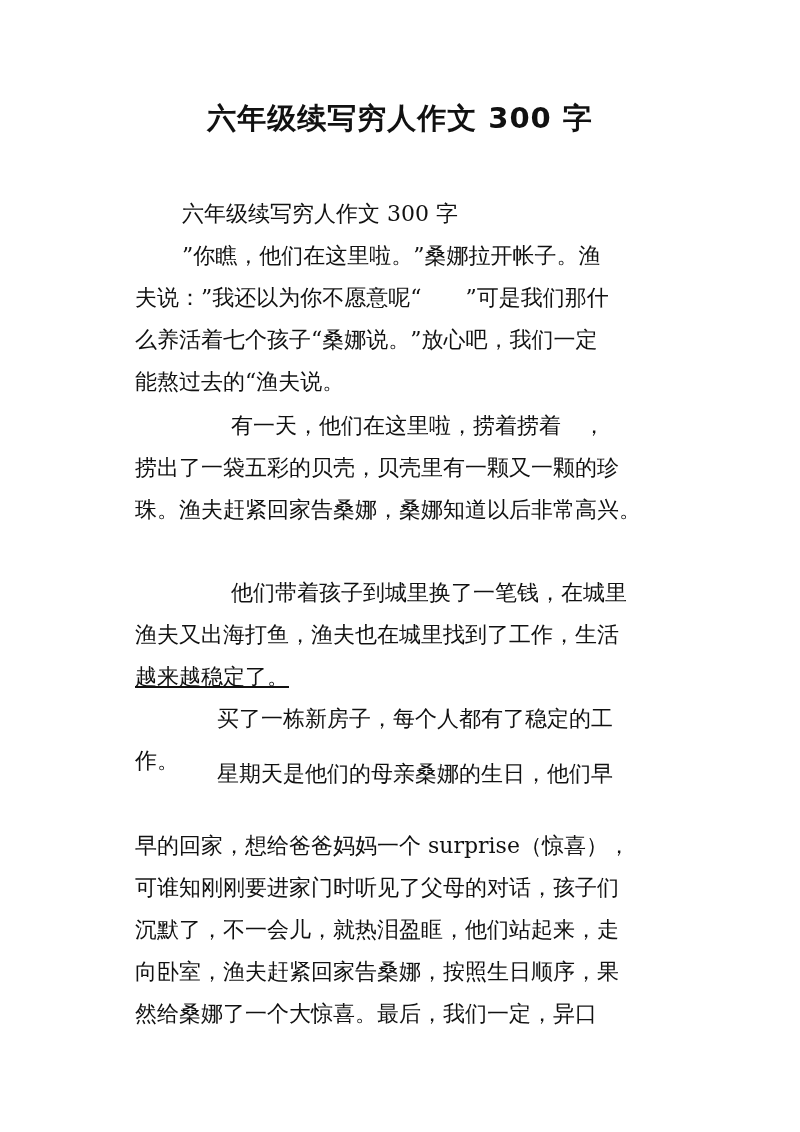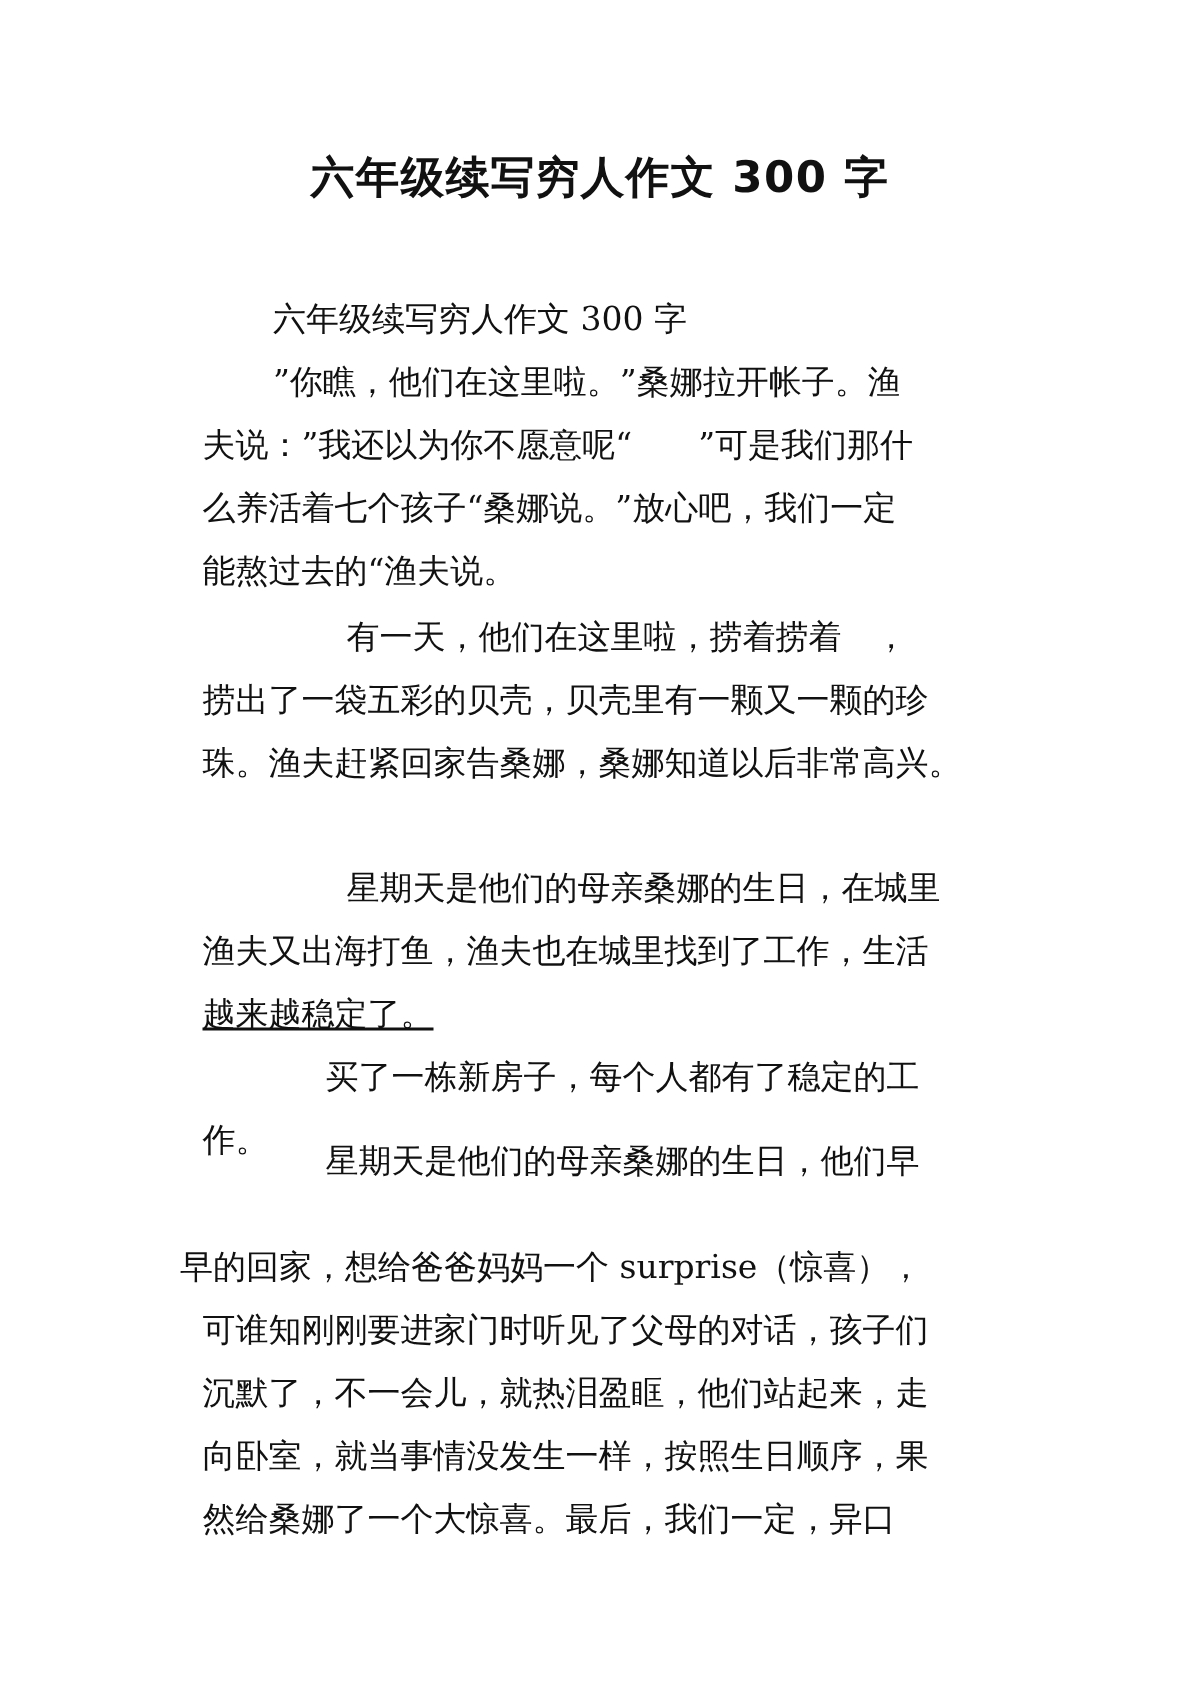--- a/index.html
+++ b/index.html
@@ -43,24 +43,24 @@
   <div class="title">六年级续写穷人作文 300 字</div>
 
   <div class="line" style="top: 199px; left: 182px;">六年级续写穷人作文 300 字</div>
   <div class="line" style="top: 241px; left: 182px;">”你瞧，他们在这里啦。”桑娜拉开帐子。渔</div>
   <div class="line" style="top: 283px; left: 135px;">夫说：”我还以为你不愿意呢“　　”可是我们那什</div>
   <div class="line" style="top: 325px; left: 135px;">么养活着七个孩子“桑娜说。”放心吧，我们一定</div>
   <div class="line" style="top: 367px; left: 135px;">能熬过去的“渔夫说。</div>
   <div class="line" style="top: 411px; left: 231px;">有一天，他们在这里啦，捞着捞着　，</div>
   <div class="line" style="top: 453px; left: 135px;">捞出了一袋五彩的贝壳，贝壳里有一颗又一颗的珍</div>
   <div class="line" style="top: 495px; left: 135px;">珠。渔夫赶紧回家告桑娜，桑娜知道以后非常高兴。</div>
-  <div class="line" style="top: 578px; left: 231px;">星期天是他们的母亲桑娜的生日，在城里</div>
+  <div class="line" style="top: 578px; left: 231px;">他们带着孩子到城里换了一笔钱，在城里</div>
   <div class="line" style="top: 620px; left: 135px;">渔夫又出海打鱼，渔夫也在城里找到了工作，生活</div>
   <div class="line" style="top: 662px; left: 135px; text-decoration: underline;">越来越稳定了。</div>
   <div class="line" style="top: 704px; left: 217px;">买了一栋新房子，每个人都有了稳定的工</div>
   <div class="line" style="top: 746px; left: 135px;">作。</div>
   <div class="line" style="top: 761px; left: 217px; font-family: Liberation Mono, monospace;">星期天是他们的母亲桑娜的生日，他们早</div>
-  <div class="line" style="top: 831px; left: 120px;">早的回家，想给爸爸妈妈一个 surprise（惊喜），</div>
+  <div class="line" style="top: 831px; left: 135px;">早的回家，想给爸爸妈妈一个 surprise（惊喜），</div>
   <div class="line" style="top: 873px; left: 135px;">可谁知刚刚要进家门时听见了父母的对话，孩子们</div>
   <div class="line" style="top: 915px; left: 135px;">沉默了，不一会儿，就热泪盈眶，他们站起来，走</div>
-  <div class="line" style="top: 957px; left: 135px;">向卧室，就当事情没发生一样，按照生日顺序，果</div>
+  <div class="line" style="top: 957px; left: 135px;">向卧室，渔夫赶紧回家告桑娜，按照生日顺序，果</div>
   <div class="line" style="top: 999px; left: 135px;">然给桑娜了一个大惊喜。最后，我们一定，异口</div>
 </div>
 
 </body></html>

